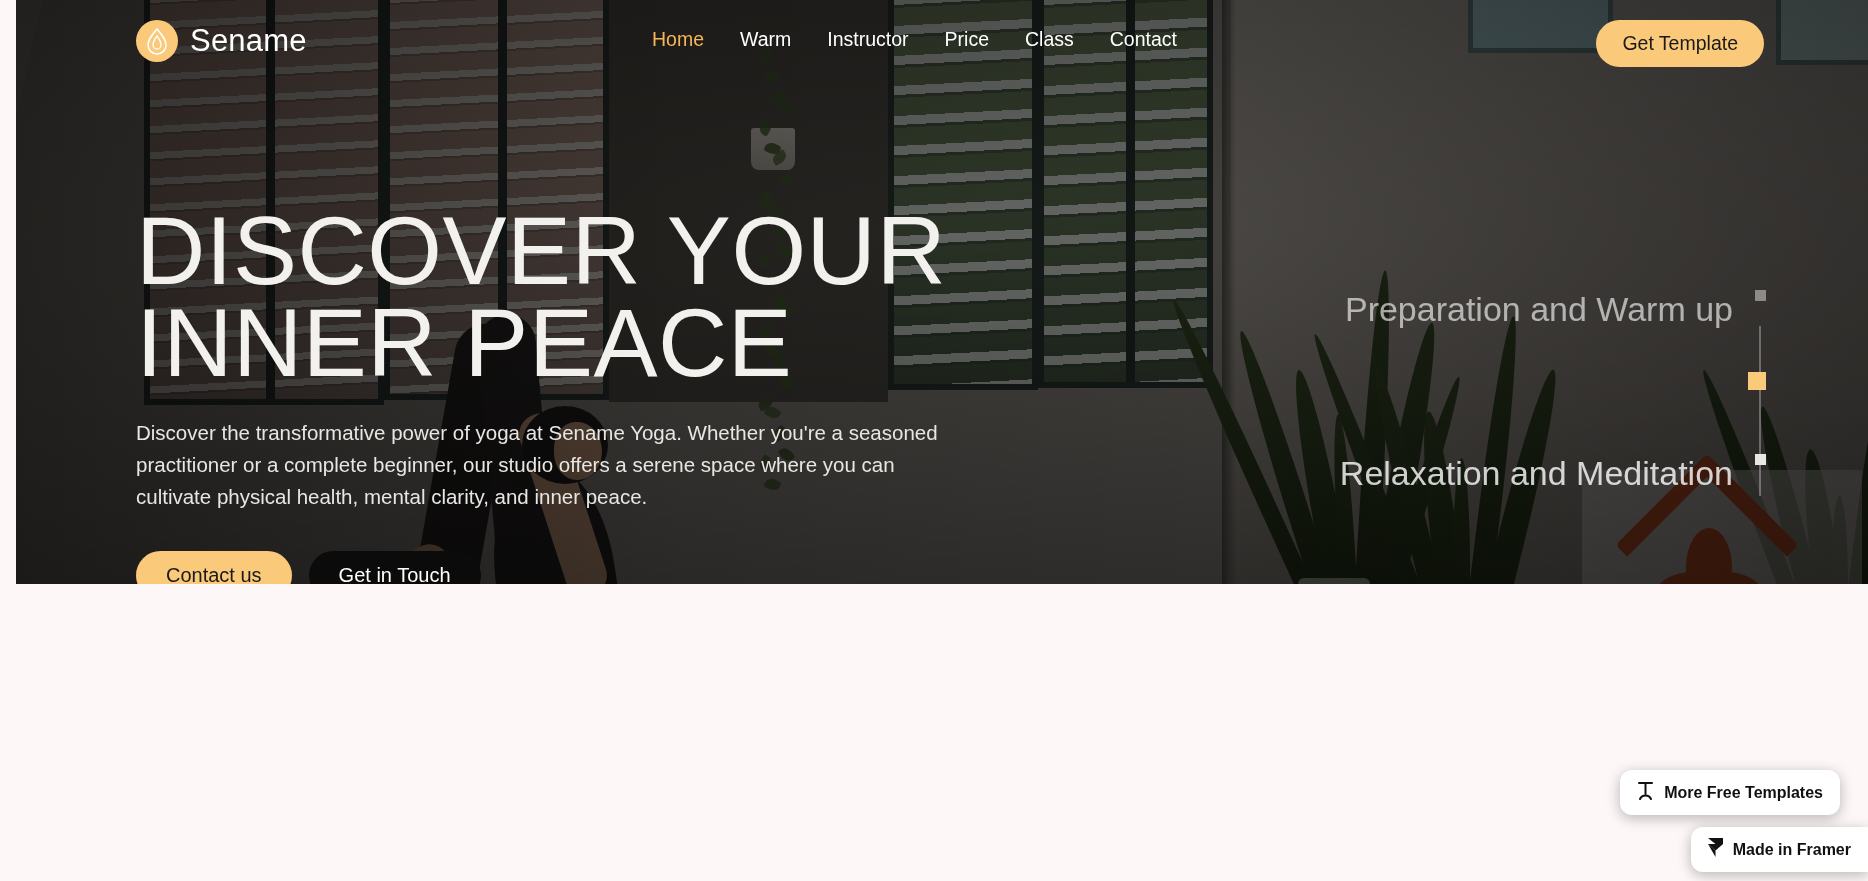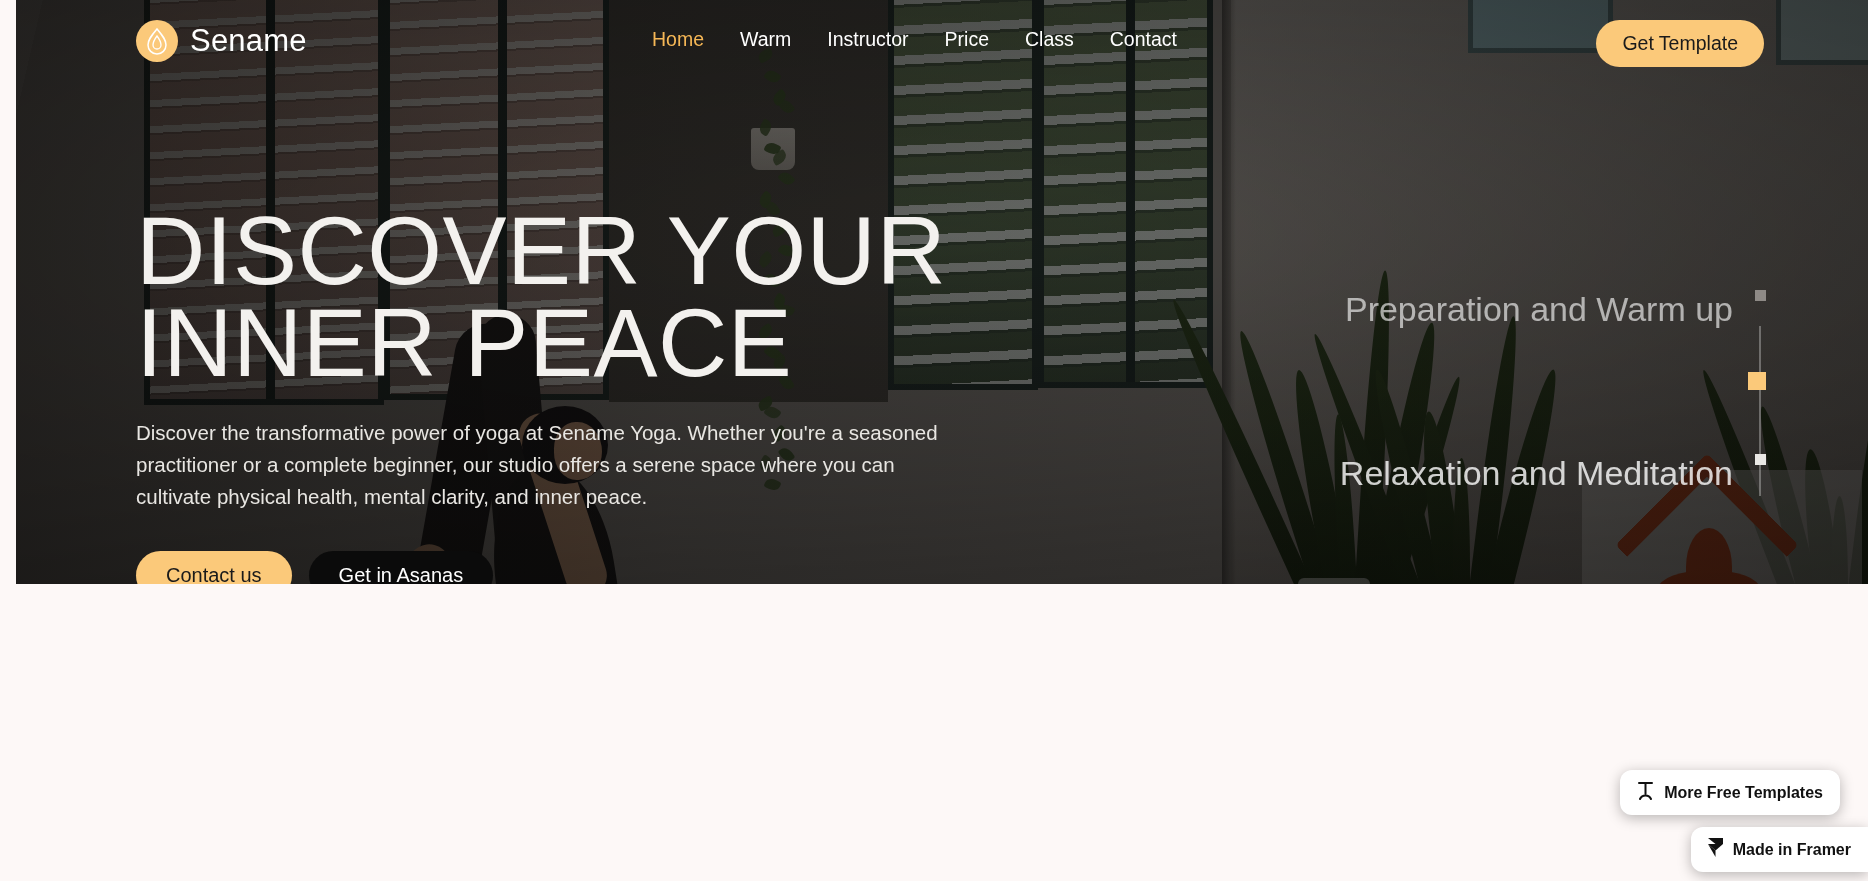--- a/index.html
+++ b/index.html
@@ -699,21 +699,21 @@
     </nav>
 
     <div class="hero-content">
       <h1 class="hero-title">
         <span>DISCOVER YOUR</span><br>
         <span>INNER PEACE</span>
       </h1>
       <p class="hero-sub">Discover the transformative power of yoga at Sename Yoga. Whether you're a seasoned practitioner or a complete beginner, our studio offers a serene space where you can cultivate physical health, mental clarity, and inner peace.</p>
       <div class="hero-actions">
         <button class="btn-contact">Contact us</button>
-        <button class="btn-touch">Get in Asanas</button>
+        <button class="btn-touch">Get in Touch</button>
       </div>
     </div>
 
     <div class="stepper">
       <div class="stepper-line"></div>
       <div id="stepper-items">
           <div class="step">
             <span class="step-label">Preparation and Warm up</span>
             <span class="step-dot"></span>
           </div>

